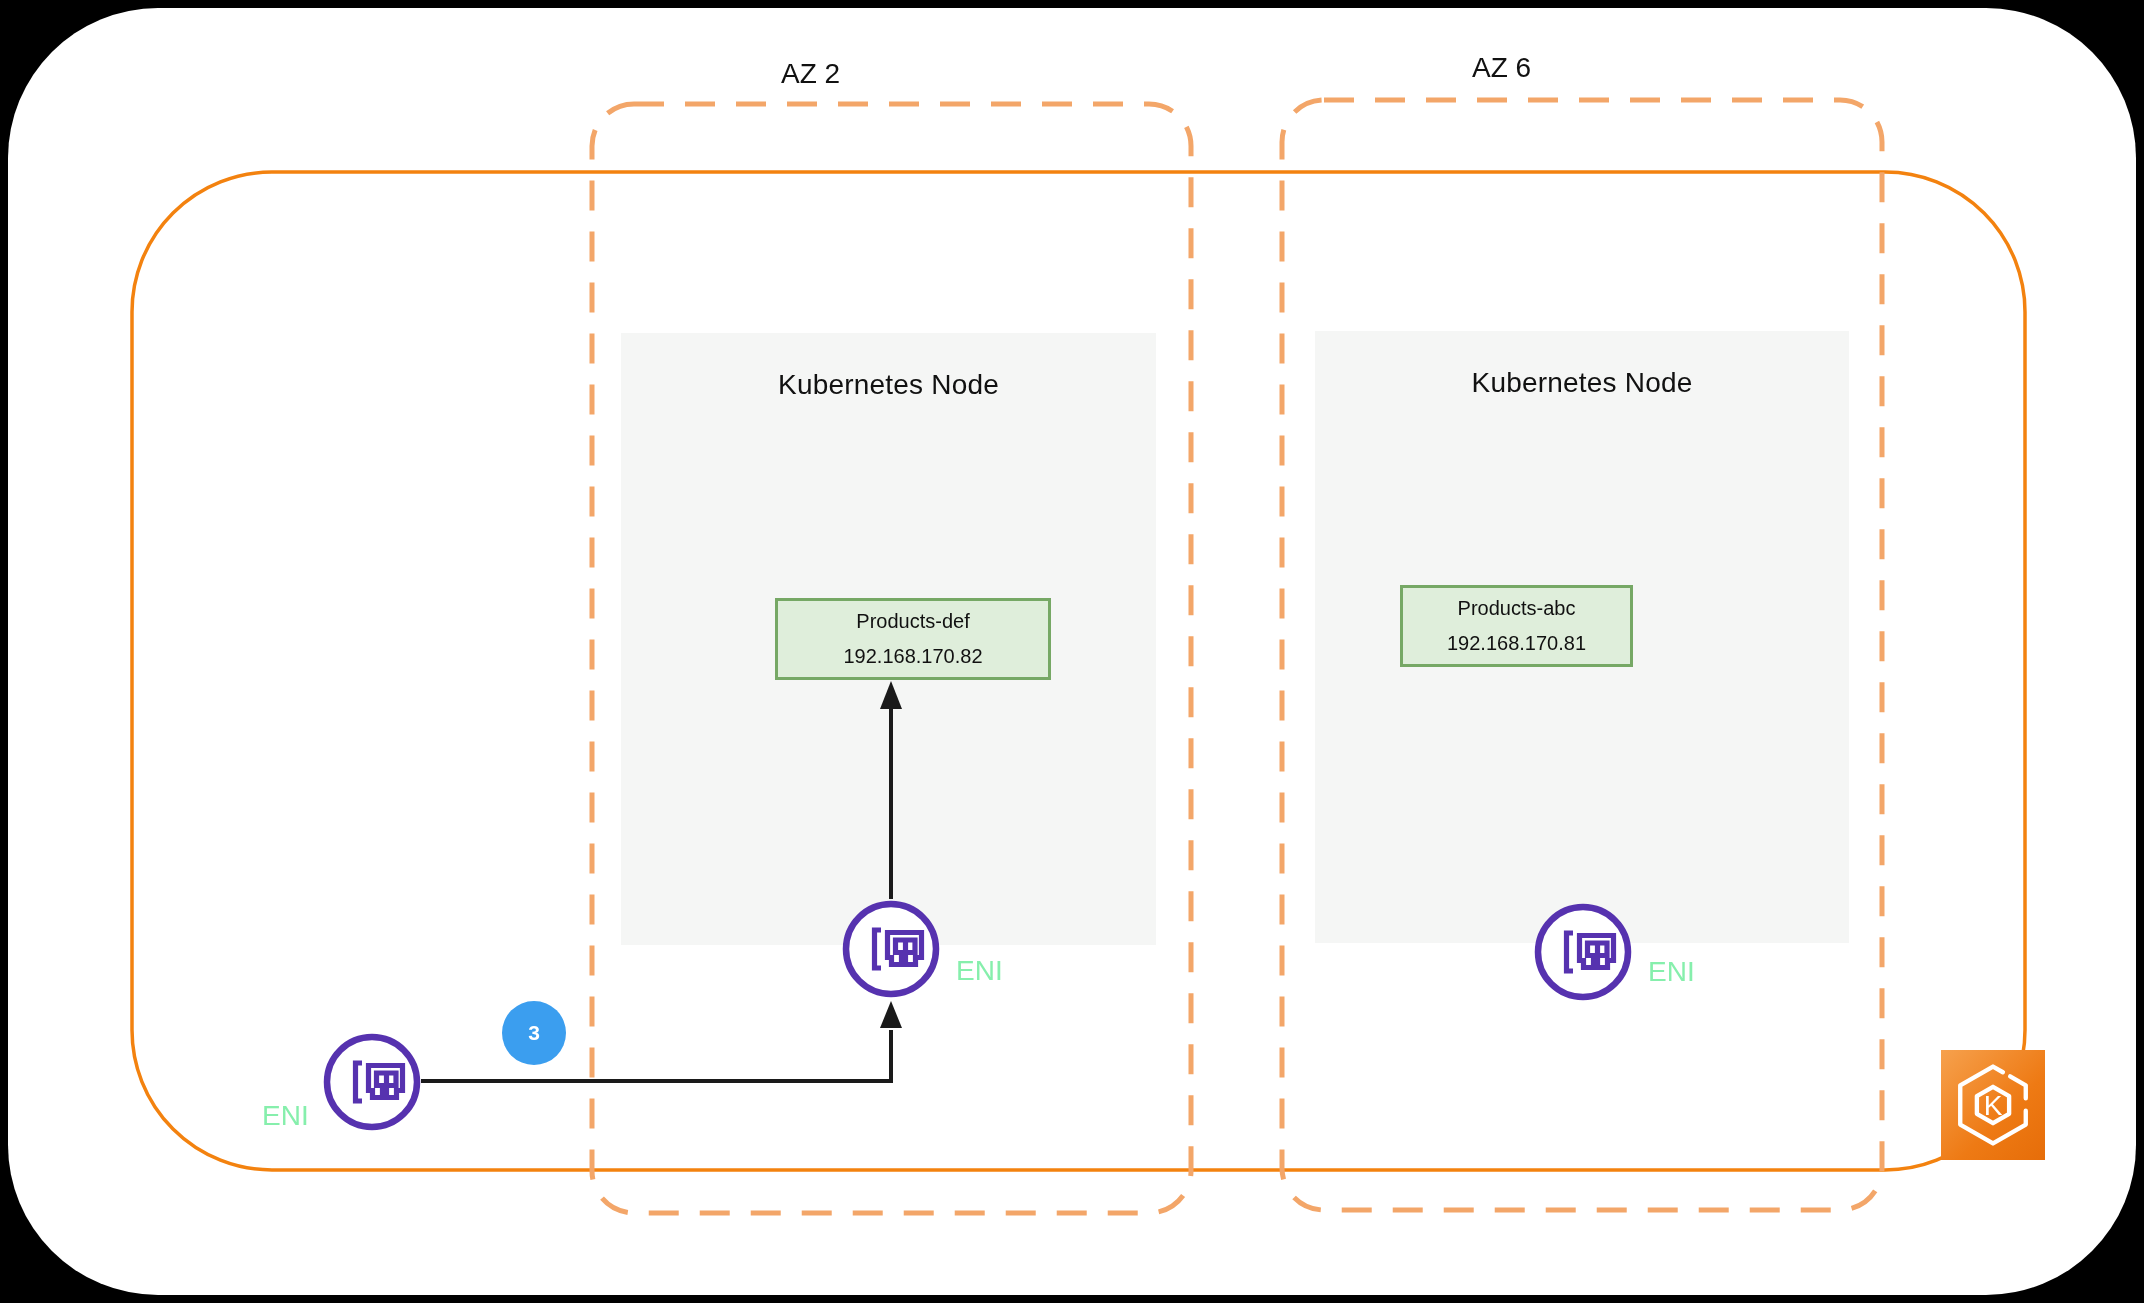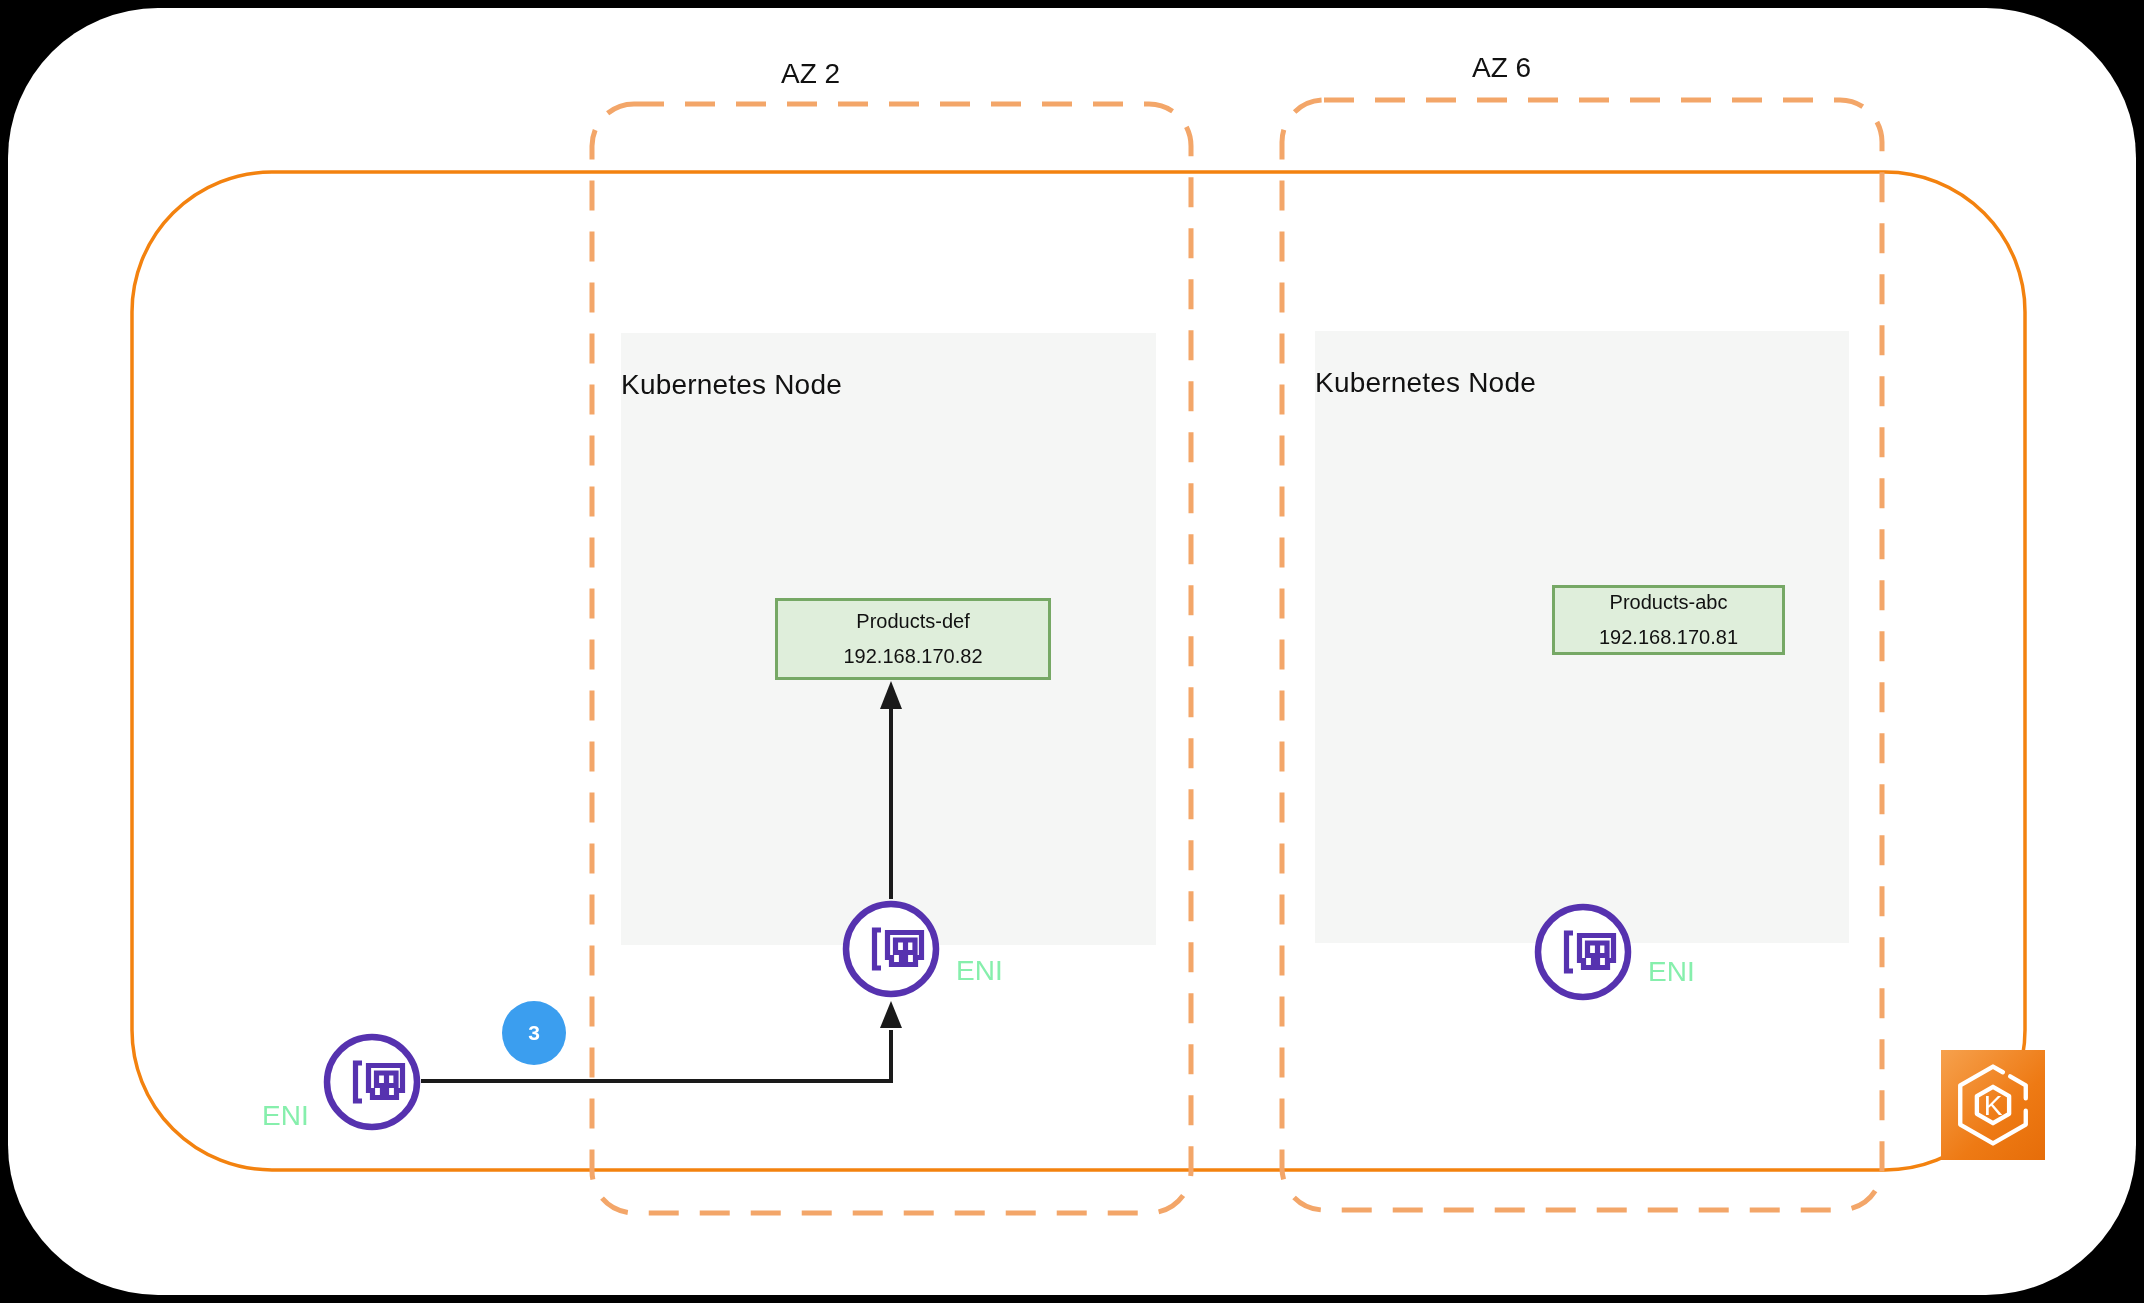--- a/index.html
+++ b/index.html
@@ -6,21 +6,21 @@
   .stage{
     position:relative;width:2144px;height:1303px;background:#000;
     font-family:"Liberation Sans",sans-serif;color:#111;overflow:hidden;
   }
   .canvas{
     position:absolute;left:8px;top:8px;width:2128px;height:1287px;
     background:#fff;border-radius:150px;
   }
   .layer{position:absolute;left:0;top:0;width:2144px;height:1303px;pointer-events:none;}
   .node-box{
-    position:absolute;background:#f5f6f5;text-align:left;
+    position:absolute;background:#f5f6f5;text-align:center;
   }
   .node-box .node-title{
     margin-top:36px;font-size:28px;color:#111;letter-spacing:0.2px;
   }
   .pod-box{
     position:absolute;background:#dfeedb;border:3px solid #76a865;box-sizing:border-box;
     display:flex;flex-direction:column;align-items:center;justify-content:center;gap:12px;
     font-size:20px;color:#111;
   }
   .az-label{
@@ -55,21 +55,21 @@
     <div class="node-title">Kubernetes Node</div>
   </div>
   <div class="node-box" style="left:1315px;top:331px;width:534px;height:612px;">
     <div class="node-title">Kubernetes Node</div>
   </div>
 
   <div class="pod-box" style="left:775px;top:598px;width:276px;height:82px;">
     <div>Products-def</div>
     <div>192.168.170.82</div>
   </div>
-  <div class="pod-box" style="left:1552px;top:585px;width:233px;height:70px;">
+  <div class="pod-box" style="left:1400px;top:585px;width:233px;height:82px;">
     <div>Products-abc</div>
     <div>192.168.170.81</div>
   </div>
 
   <svg class="layer" viewBox="0 0 2144 1303">
     <defs>
       <g id="eni-sym">
         <circle cx="50" cy="50" r="45" fill="#ffffff" stroke="#5632af" stroke-width="6.5"></circle>
         <g fill="none" stroke="#5632af" stroke-width="5.2" stroke-linejoin="miter" stroke-linecap="butt">
           <path d="M40 31 H33.5 V69 H40"></path>

